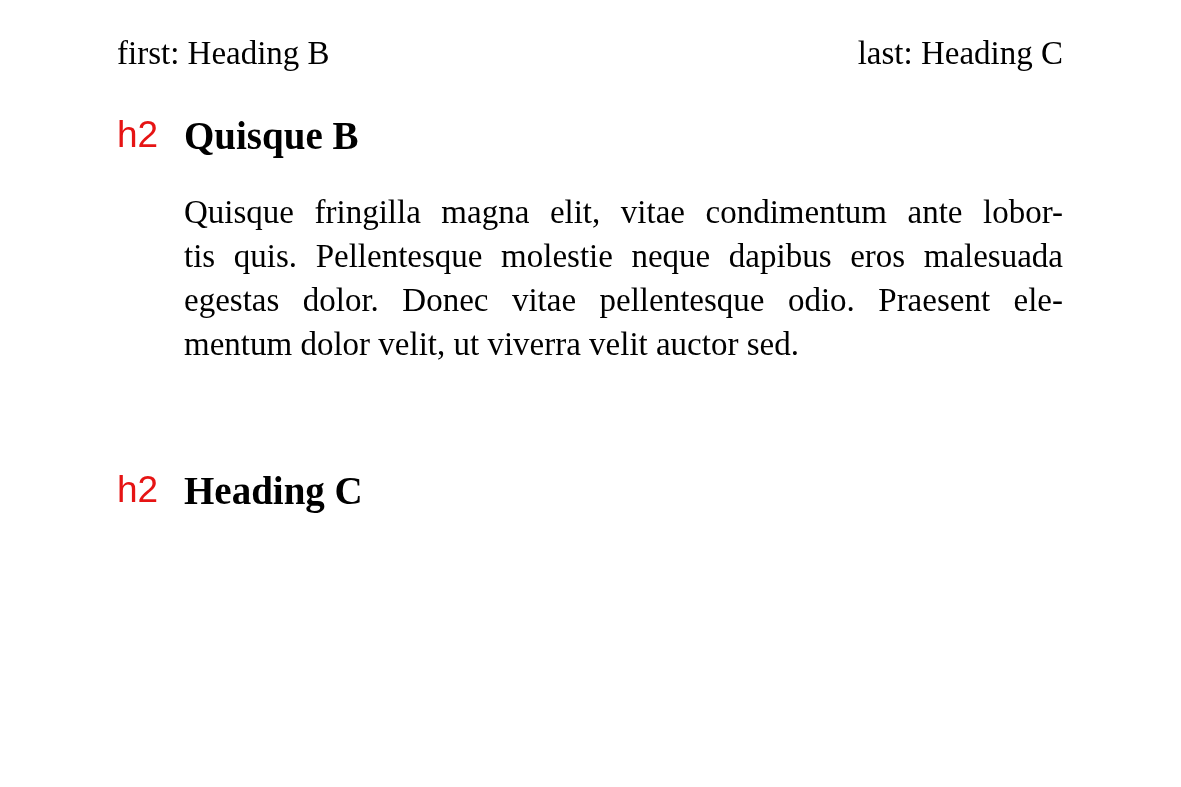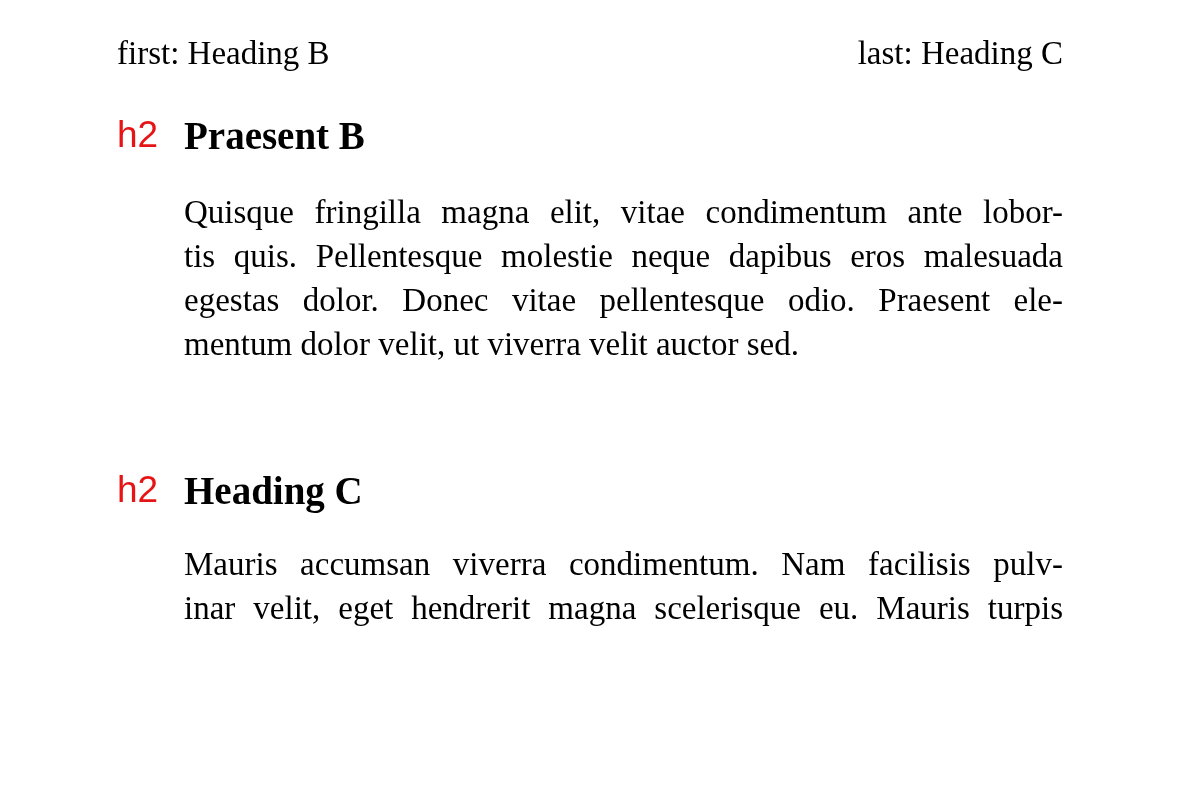--- a/index.html
+++ b/index.html
@@ -71,33 +71,29 @@
 
 <div class="page">
 
   <div class="running-header">
     <span class="rh-cell rh-first">first: Heading B</span>
     <span class="rh-cell rh-last">last: Heading C</span>
   </div>
 
   <div class="section-heading heading-row-b">
     <span class="tag-label" style="color: rgb(230, 20, 20);">h2</span>
-    <span class="section-title">Praesent B</span>
+    <span class="section-title">Quisque B</span>
   </div>
 
   <div class="paragraph para-b">
       <div class="line">Quisque fringilla magna elit, vitae condimentum ante lobor-</div>
       <div class="line">tis quis. Pellentesque molestie neque dapibus eros malesuada</div>
       <div class="line">egestas dolor. Donec vitae pellentesque odio. Praesent ele-</div>
       <div class="line last-unjustified">mentum dolor velit, ut viverra velit auctor sed.</div>
     </div>
 
   <div class="section-heading heading-row-c">
     <span class="tag-label" style="color: rgb(230, 20, 20);">h2</span>
     <span class="section-title">Heading C</span>
   </div>
 
-  <div class="paragraph para-c">
-      <div class="line">Mauris accumsan viverra condimentum. Nam facilisis pulv-</div>
-      <div class="line">inar velit, eget hendrerit magna scelerisque eu. Mauris turpis</div>
-    </div>
 
 </div>
 
 </body></html>

